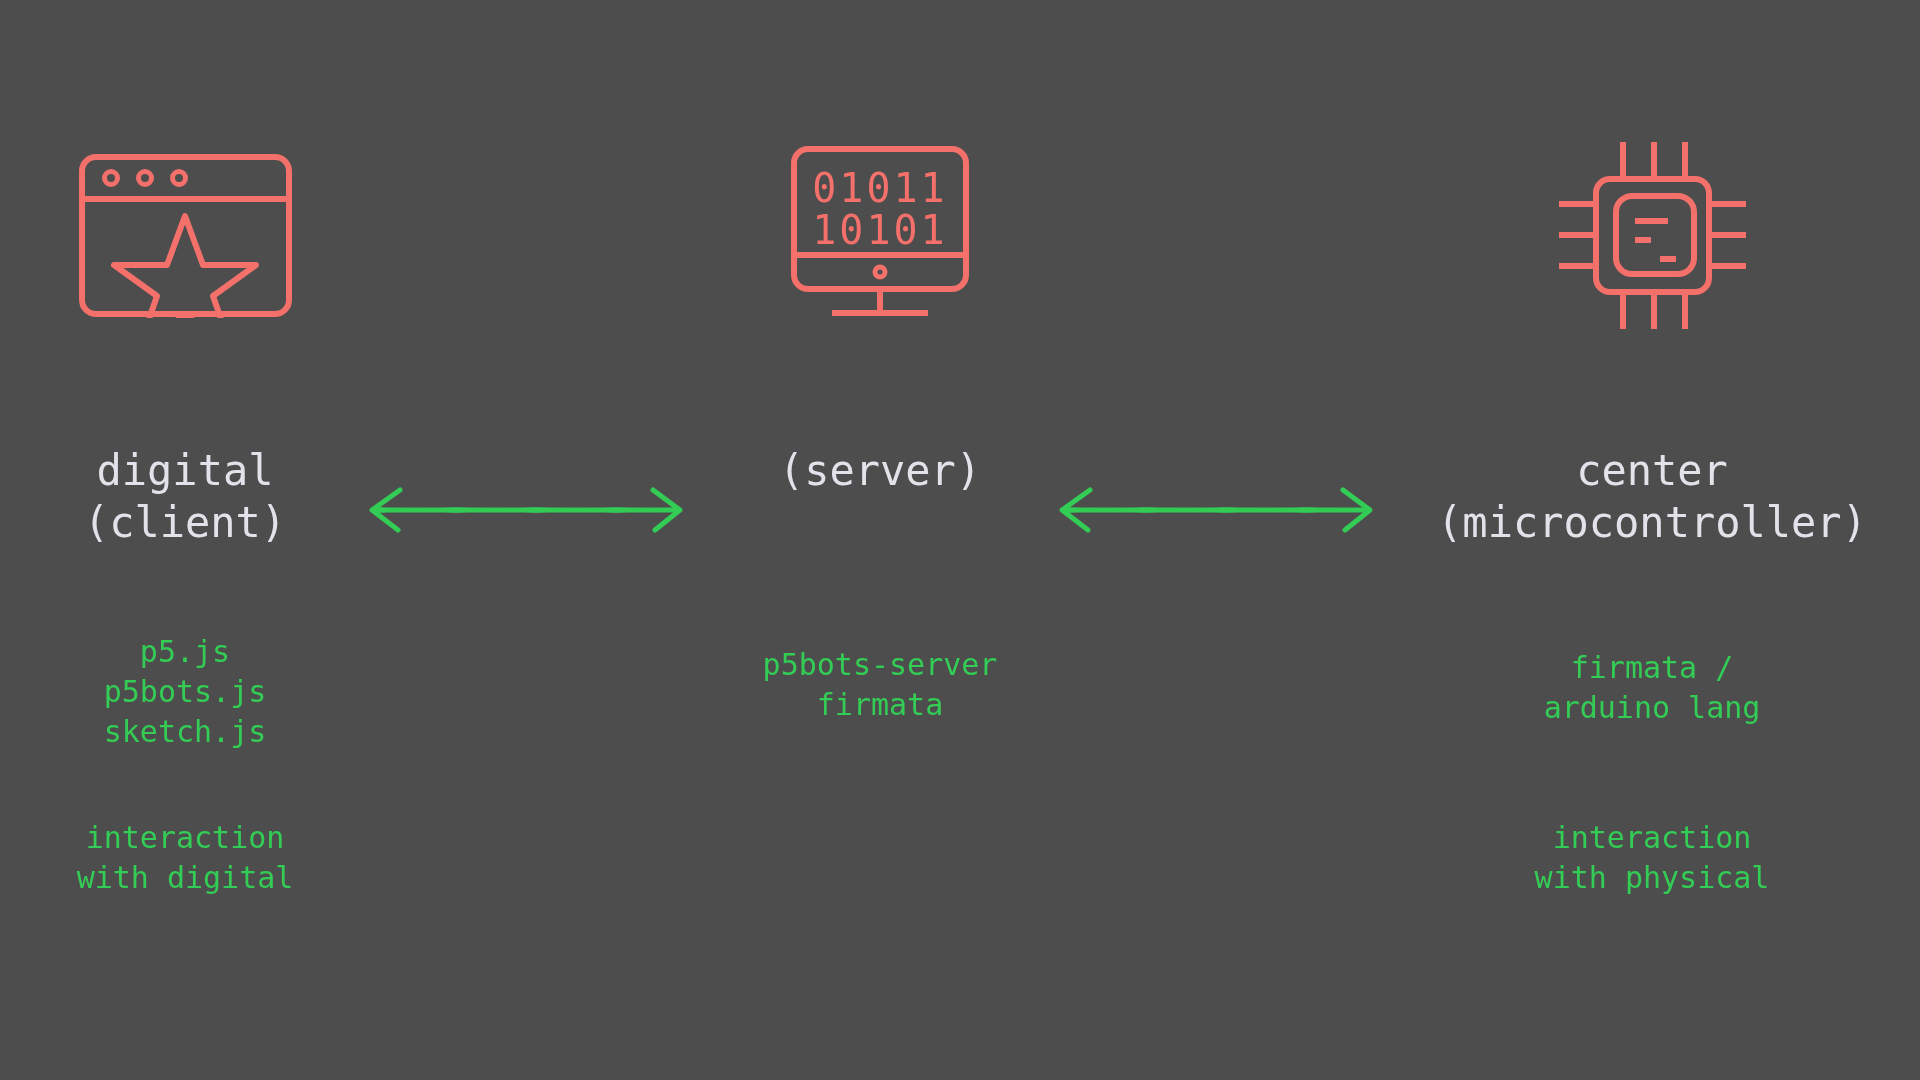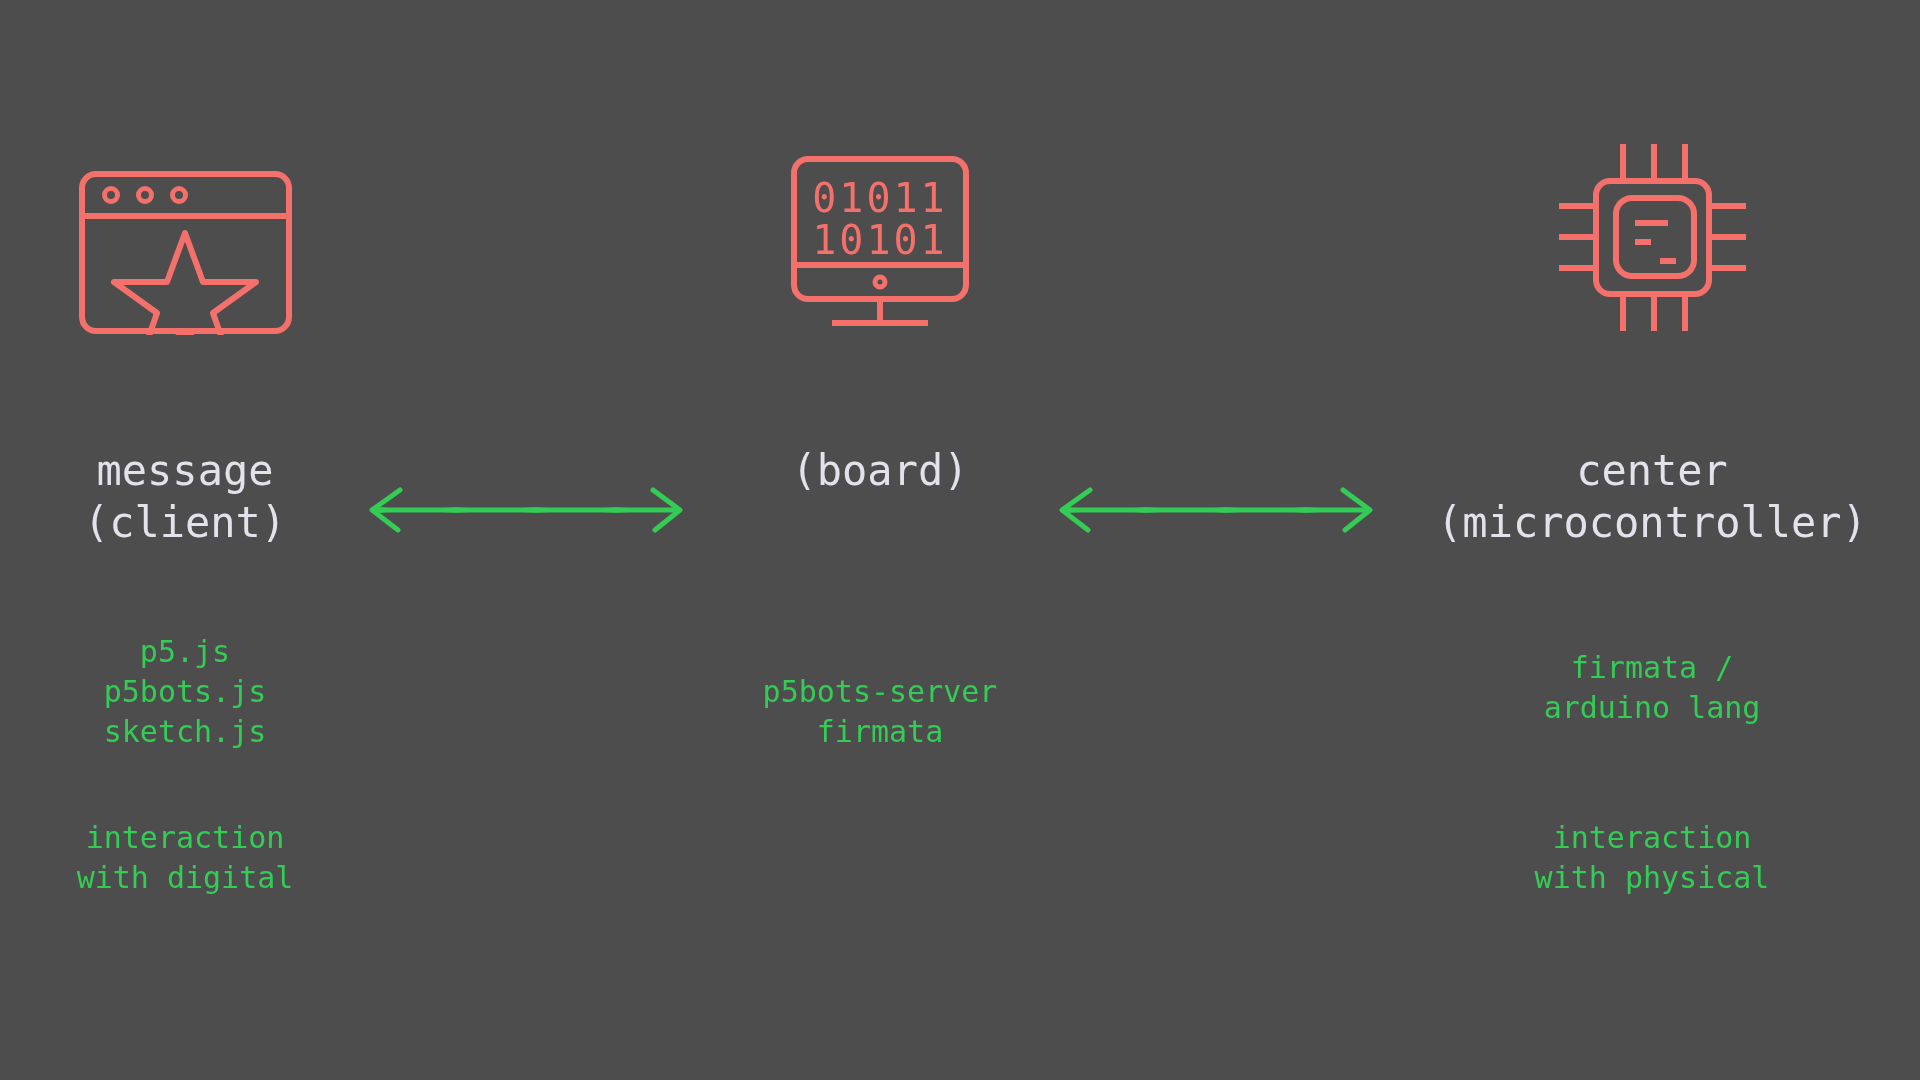--- a/index.html
+++ b/index.html
@@ -37,21 +37,21 @@
   .col-board    { left: 1342px; }
 
   
   .icon-slot {
     position: absolute;
     top: 140;
     left: 0;
     width: 620px;
     height: 200px;
     display: flex;
-    align-items: flex-end;
+    align-items: center;
     justify-content: center;
   }
   .icon-slot { top: 135px; }
 
   
   .node-title {
     position: absolute;
     top: 445px;
     left: 0;
     width: 620px;
@@ -75,21 +75,21 @@
     left: 0;
     width: 620px;
     color: #33cc55;
     font-size: 30px;
     line-height: 40px;
     white-space: pre;
   }
   .stack-libs { top: 632px; }
   .stack-role { top: 818px; }
 
-  .col-computer .stack-libs { top: 672px; }
+  .col-computer .stack-libs { top: 645px; }
   .col-computer .stack-role { top: 850px; }
   .col-board    .stack-libs { top: 648px; }
 
   
   .arrow {
     position: absolute;
     top: 482px;
     width: 340px;
     height: 56px;
   }
@@ -110,21 +110,21 @@
       <svg class="icon-svg" width="215" height="165" viewBox="0 0 215 165" aria-hidden="true">
         <rect x="4" y="4" width="207" height="157" rx="14" ry="14" fill="none" stroke="#f4706b" stroke-width="6"></rect>
         <line x1="5" y1="46" x2="210" y2="46" stroke="#f4706b" stroke-width="6"></line>
         <circle cx="33" cy="25" r="6.5" fill="none" stroke="#f4706b" stroke-width="5"></circle>
         <circle cx="67" cy="25" r="6.5" fill="none" stroke="#f4706b" stroke-width="5"></circle>
         <circle cx="101" cy="25" r="6.5" fill="none" stroke="#f4706b" stroke-width="5"></circle>
         <polygon points="107,63 125,112 178,112 135,143 152,192 107,162 62,192 79,143 36,112 89,112" fill="none" stroke="#f4706b" stroke-width="6" stroke-linejoin="round"></polygon>
       </svg>
     </div>
 
-    <div class="node-title"><span>message</span><span class="l2">(client)</span></div>
+    <div class="node-title"><span>digital</span><span class="l2">(client)</span></div>
 
     <div class="stack stack-libs">p5.js
 p5bots.js
 sketch.js</div>
 
     <div class="stack stack-role">interaction
 with digital</div>
   </div>
 
   <div class="arrow arrow-1">
@@ -149,21 +149,21 @@
         <rect x="4" y="4" width="172" height="140" rx="14" ry="14" fill="none" stroke="#f4706b" stroke-width="6"></rect>
         <line x1="5" y1="110" x2="175" y2="110" stroke="#f4706b" stroke-width="6"></line>
         <circle cx="90" cy="127" r="5" fill="none" stroke="#f4706b" stroke-width="5"></circle>
         <line x1="90" y1="145" x2="90" y2="167" stroke="#f4706b" stroke-width="6"></line>
         <line x1="42" y1="168" x2="138" y2="168" stroke="#f4706b" stroke-width="6"></line>
         <text x="90" y="57" fill="#f4706b" font-size="40" font-family="'DejaVu Sans Mono','Liberation Mono',monospace" text-anchor="middle" letter-spacing="3">01011</text>
         <text x="90" y="99" fill="#f4706b" font-size="40" font-family="'DejaVu Sans Mono','Liberation Mono',monospace" text-anchor="middle" letter-spacing="3">10101</text>
       </svg>
     </div>
 
-    <div class="node-title"><span class="l2">(board)</span></div>
+    <div class="node-title"><span class="l2">(server)</span></div>
 
     <div class="stack stack-libs">p5bots-server
 firmata</div>
 
   </div>
 
   <div class="arrow arrow-2">
     <svg viewBox="0 0 340 56" aria-hidden="true">
       <g fill="none" stroke="#33cc55" stroke-width="5" stroke-linecap="round" stroke-linejoin="round">
         <path d="M18 28 L322 28"></path>

